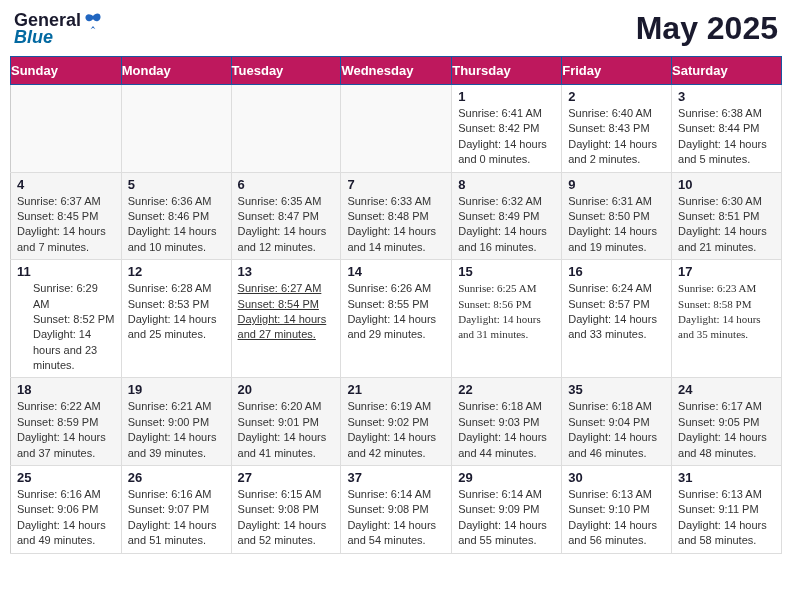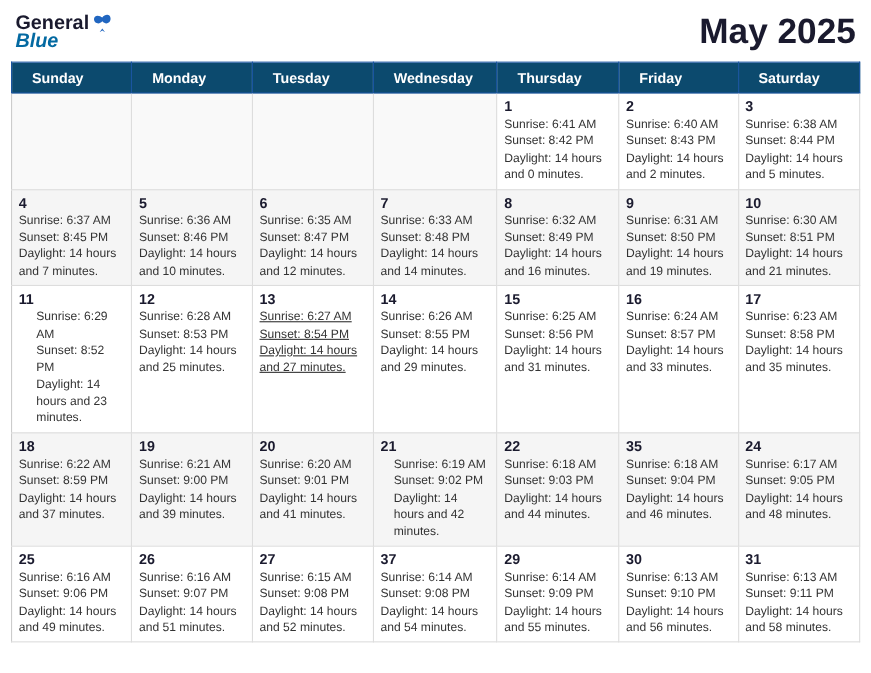--- a/index.html
+++ b/index.html
@@ -54,24 +54,24 @@
       font-size: 15px;
       color: #333;
       font-style: italic;
     }
     .calendar {
       width: 100%;
       border-collapse: collapse;
       border: 1px solid #ccc;
     }
     .calendar th {
-      background-color: #0c4a6e;
+      background-color: #be185d;
       color: white;
       text-align: left;
-      padding: 6px 18px;
+      padding: 6px 0;
       font-size: 13px;
       font-weight: bold;
       border: 1px solid #1a55a0;
     }
     .calendar td {
       vertical-align: top;
       padding: 4px 6px;
       border: 1px solid #ddd;
       width: 113px;
       min-height: 85px;
@@ -221,33 +221,33 @@
 Daylight: 14 hours and 27 minutes.</div>
         </td>
         <td>
           <span class="date-num">14</span>
           <div class="cell-text" style="white-space: pre-line;">Sunrise: 6:26 AM
 Sunset: 8:55 PM
 Daylight: 14 hours and 29 minutes.</div>
         </td>
         <td>
           <span class="date-num">15</span>
-          <div class="cell-text" style="white-space: pre-line;">Sunrise: 6:25 AM
+          <div class="cell-text" style="white-space: pre-line; font-family: Liberation Serif, serif;">Sunrise: 6:25 AM
 Sunset: 8:56 PM
 Daylight: 14 hours and 31 minutes.</div>
         </td>
         <td>
           <span class="date-num">16</span>
           <div class="cell-text" style="white-space: pre-line;">Sunrise: 6:24 AM
 Sunset: 8:57 PM
 Daylight: 14 hours and 33 minutes.</div>
         </td>
         <td>
           <span class="date-num">17</span>
-          <div class="cell-text" style="white-space: pre-line;">Sunrise: 6:23 AM
+          <div class="cell-text" style="white-space: pre-line; font-family: Liberation Serif, serif;">Sunrise: 6:23 AM
 Sunset: 8:58 PM
 Daylight: 14 hours and 35 minutes.</div>
         </td>
       </tr>
       <tr>
         <td>
           <span class="date-num">18</span>
           <div class="cell-text" style="white-space: pre-line;">Sunrise: 6:22 AM
 Sunset: 8:59 PM
 Daylight: 14 hours and 37 minutes.</div>
@@ -259,21 +259,21 @@
 Daylight: 14 hours and 39 minutes.</div>
         </td>
         <td>
           <span class="date-num">20</span>
           <div class="cell-text" style="white-space: pre-line;">Sunrise: 6:20 AM
 Sunset: 9:01 PM
 Daylight: 14 hours and 41 minutes.</div>
         </td>
         <td>
           <span class="date-num">21</span>
-          <div class="cell-text" style="white-space: pre-line; margin-left: 12px;">Sunrise: 6:19 AM
+          <div class="cell-text" style="white-space: pre-line;">Sunrise: 6:19 AM
 Sunset: 9:02 PM
 Daylight: 14 hours and 42 minutes.</div>
         </td>
         <td>
           <span class="date-num">22</span>
           <div class="cell-text" style="white-space: pre-line;">Sunrise: 6:18 AM
 Sunset: 9:03 PM
 Daylight: 14 hours and 44 minutes.</div>
         </td>
         <td>

